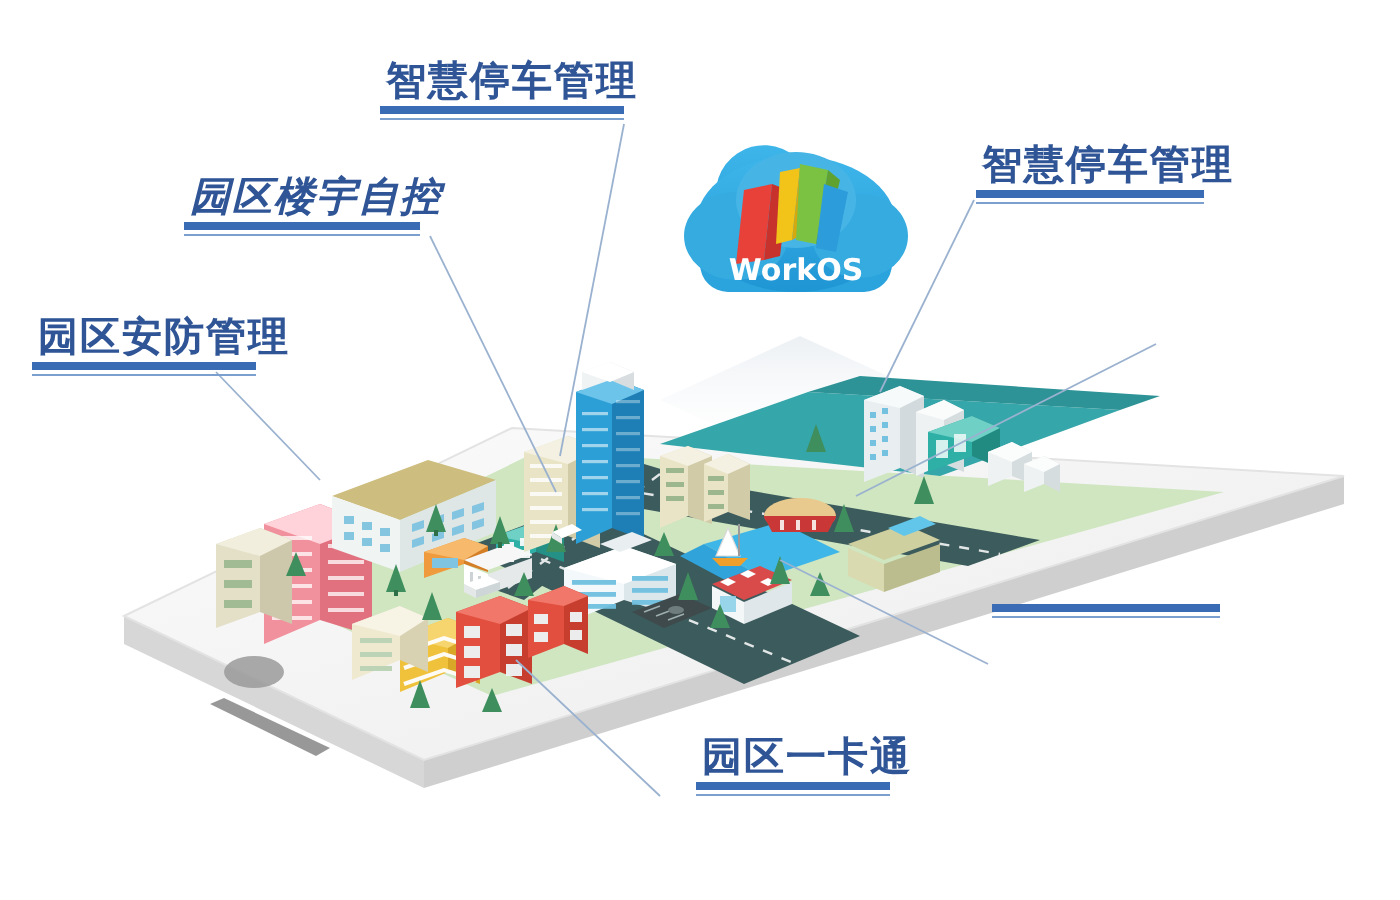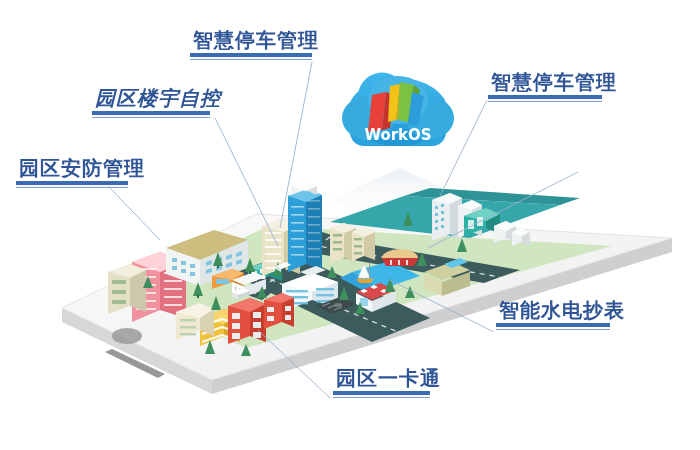--- a/index.html
+++ b/index.html
@@ -494,24 +494,23 @@
   </div>
 
   <div class="callout" style="left:488px;top:72px;width:114px;">
     <span class="txt">智慧停车管理</span>
     <span class="bar"></span>
     <span class="bar2"></span>
   </div>
 
 
   <div class="callout" style="left:496px;top:300px;width:114px;">
-    <span class="txt">智能水电抄表</span>
     <span class="bar"></span>
     <span class="bar2"></span>
   </div>
 
-  <div class="callout" style="left:333px;top:368px;width:97px;">
+  <div class="callout" style="left:348px;top:368px;width:97px;">
     <span class="txt">园区一卡通</span>
     <span class="bar"></span>
     <span class="bar2"></span>
   </div>
 
 </div>
 
 </body></html>

